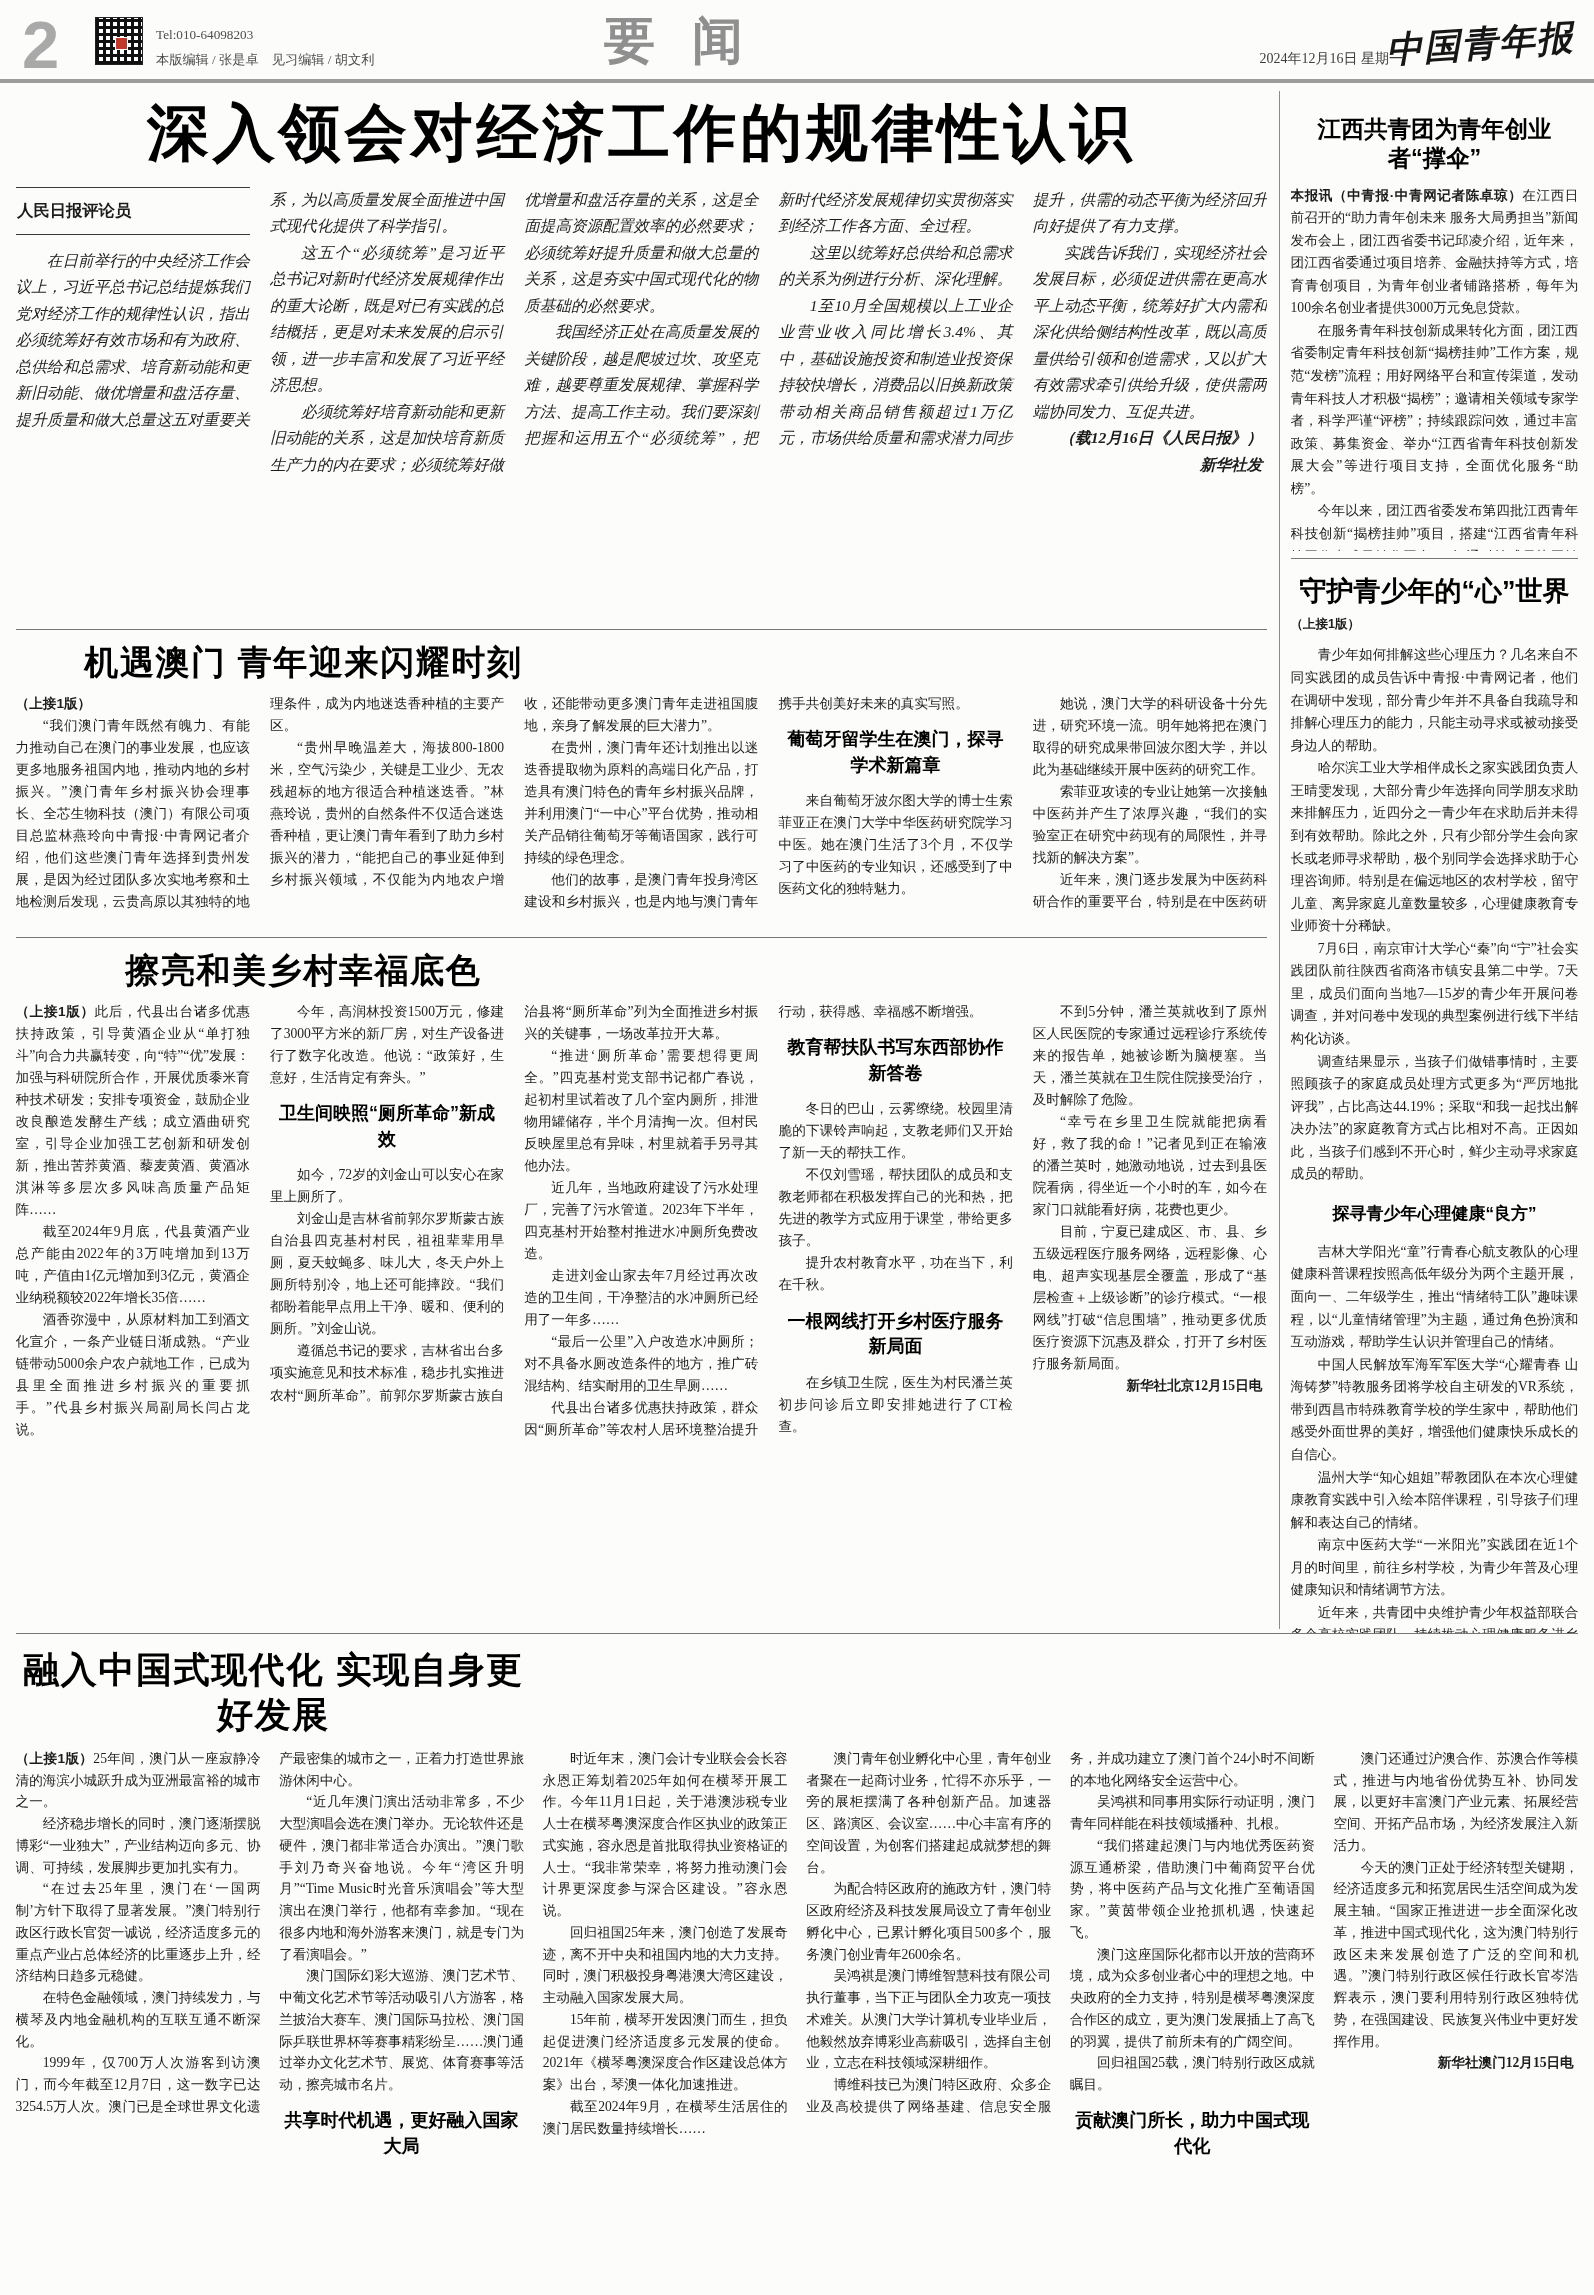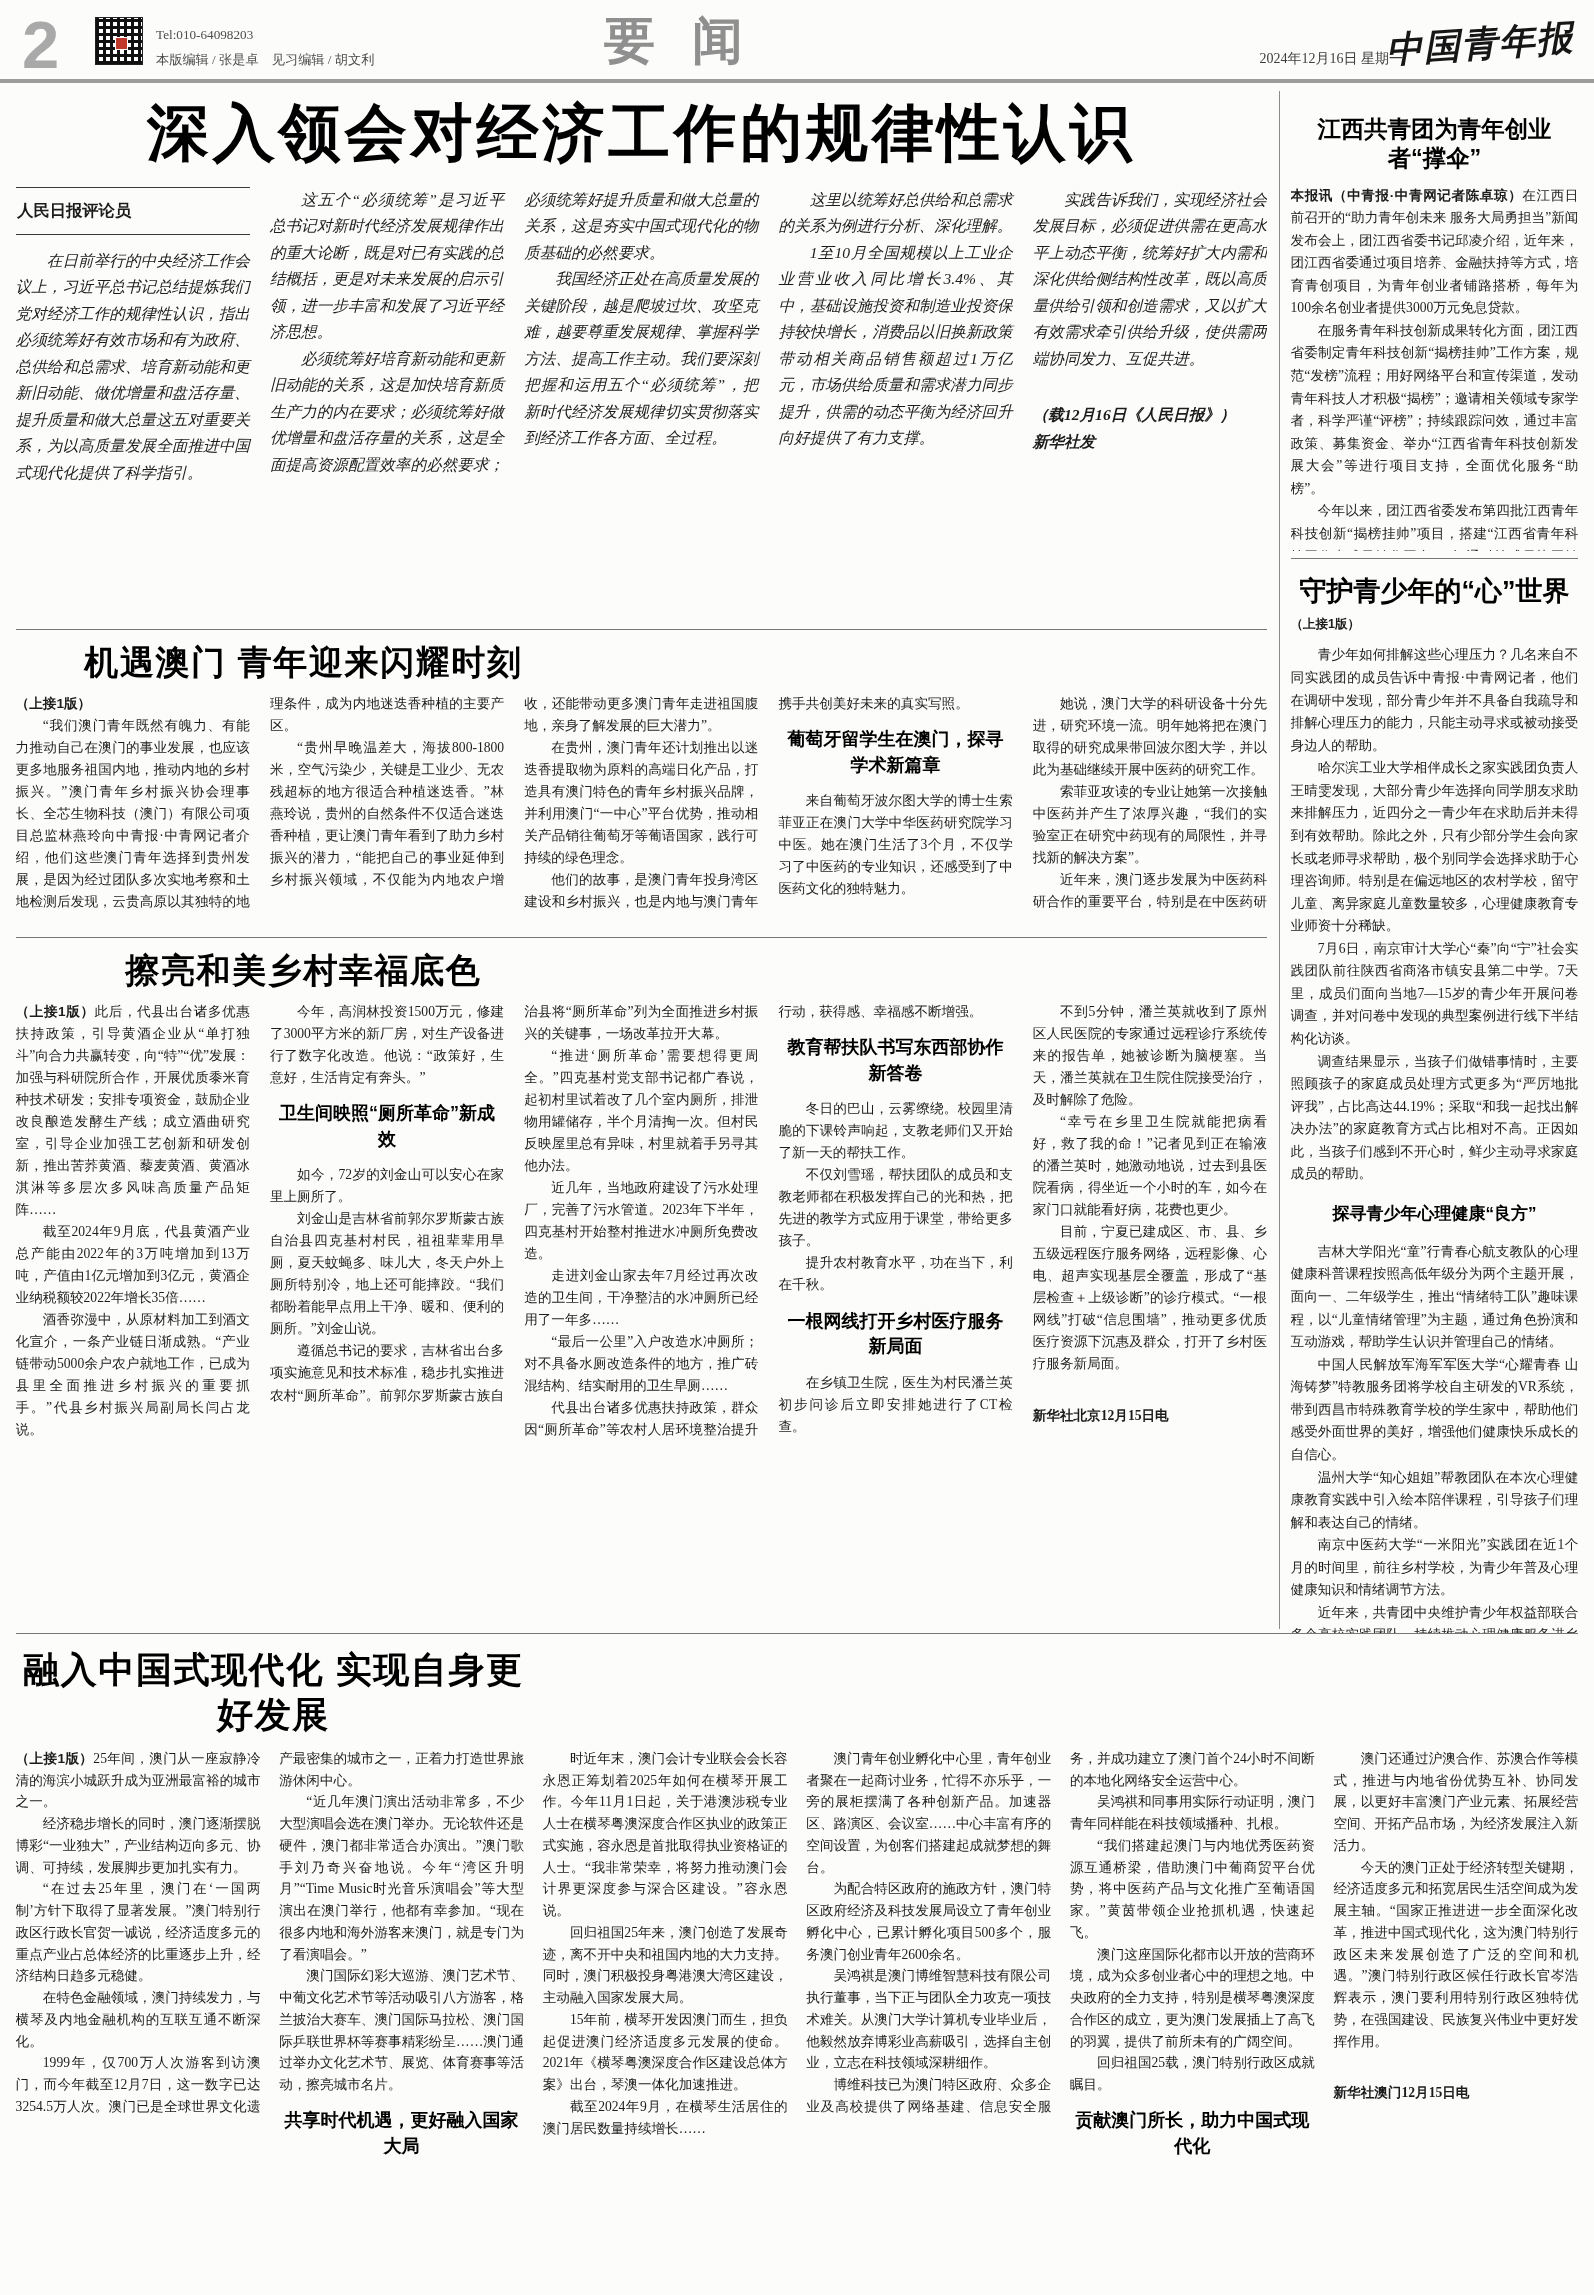--- a/index.html
+++ b/index.html
@@ -54,21 +54,21 @@
   .village-body { margin-top:9.3px; height:504px; }
   .cols5 { column-count:5; column-gap:20px; font-size:13.6px; line-height:1.62;
     text-align:justify; overflow:hidden; }
 
   .para { text-indent:2em; }
   .noindent { text-indent:0; }
   .para .lead { font-family:"Liberation Sans",sans-serif; }
   .cont-line { font-weight:bold; font-family:"Liberation Sans",sans-serif; }
   .inline-subhead { font-family:"Liberation Sans","DejaVu Sans",sans-serif; font-weight:bold;
     font-size:18px; text-align:center; margin:12.5px 4.7px; line-height:1.4; color:#000; }
-  .dateline { text-align:left; font-weight:bold; padding-right:4.7px;margin-top:30px; }
+  .dateline { text-align:right; font-weight:bold; padding-right:4.7px; }
 
   
   .jx-headline { font-size:23.4px; letter-spacing:0; }
   .side-body { margin-top:11px; font-size:13.6px; line-height:1.66; text-align:justify; overflow:hidden; }
   .jx-body { height:366px; }
   .sidebar-rule { border-top:0.8px solid #777; margin:7.8px 0 15.6px; }
   .xin-headline { font-size:27px; }
   .xin-cont { margin-top:7.8px; }
   .xin-body { height:989px; }
   .sidebar .inline-subhead { font-size:17px; margin:15.6px 1.6px; }

